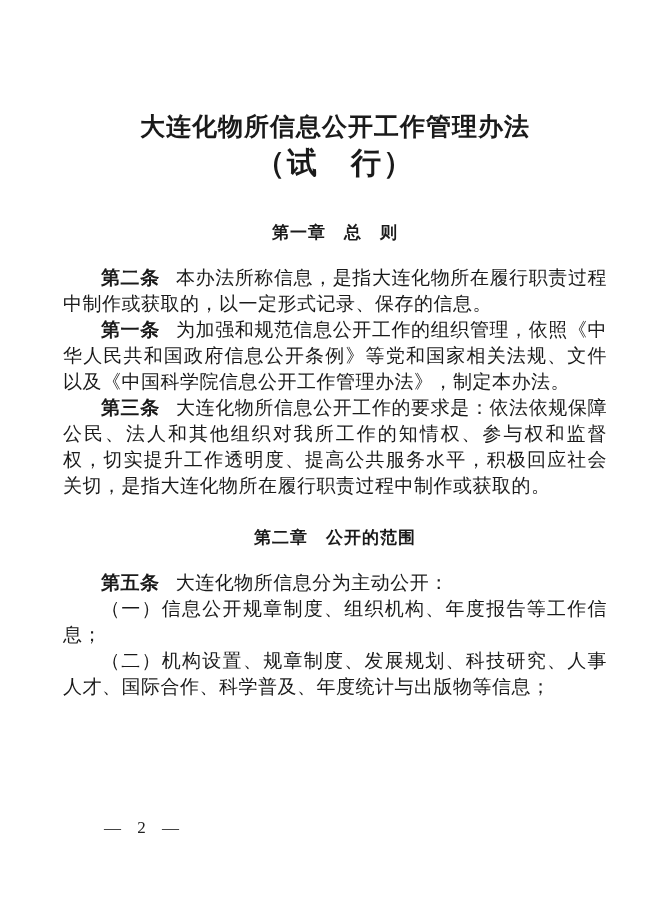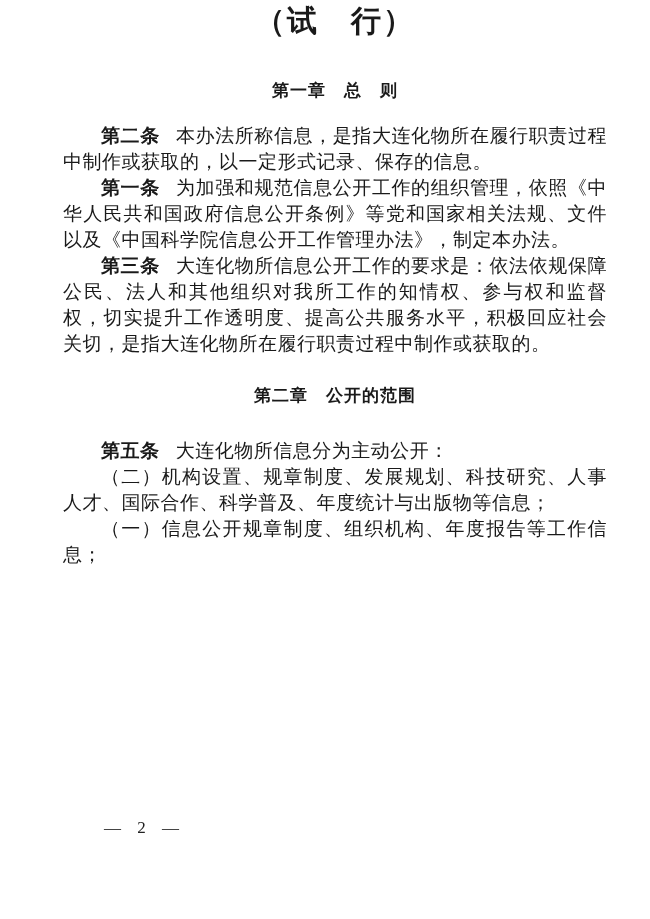--- a/index.html
+++ b/index.html
@@ -41,21 +41,21 @@
   .chapter-heading {
     font-family: "Liberation Sans", "DejaVu Sans", sans-serif;
     font-size: 17px;
     line-height: 24px;
     font-weight: 700;
     text-align: center;
     letter-spacing: 1px;
     margin: 0;
   }
   .chapter-heading.ch1 { margin: 44px 0 20px 0; }
-  .chapter-heading.ch2 { margin: 27px 0 30px 0; font-family: Liberation Serif, serif; }
+  .chapter-heading.ch2 { margin: 27px 0 20px 0; font-family: Liberation Serif, serif; }
   .para {
     margin: 0;
     font-size: 19px;
     line-height: 26px;
     text-align: justify;
     text-justify: inter-ideograph;
     text-indent: 2em;
     letter-spacing: 0.5px;
   }
   .para .article-label {
@@ -71,37 +71,38 @@
     word-spacing: 6px;
     color: #222222;
   }
 </style>
 </head>
 <body>
 
 <div class="page">
   <div class="content">
 
+    <h1 class="doc-title">大连化物所信息公开工作管理办法</h1>
 
     <h2 class="doc-subtitle">（试　行）</h2>
 
     <h3 class="chapter-heading ch1">第一章　总　则</h3>
 
     <p class="para"><span class="article-label">第二条</span><span>本办法所称信息，是指大连化物所在履行职责过程中制作或获取的，以一定形式记录、保存的信息。</span></p>
 
     <p class="para"><span class="article-label">第一条</span><span>为加强和规范信息公开工作的组织管理，依照《中华人民共和国政府信息公开条例》等党和国家相关法规、文件以及《中国科学院信息公开工作管理办法》，制定本办法。</span></p>
 
     <p class="para"><span class="article-label">第三条</span><span>大连化物所信息公开工作的要求是：依法依规保障公民、法人和其他组织对我所工作的知情权、参与权和监督权，切实提升工作透明度、提高公共服务水平，积极回应社会关切，是指大连化物所在履行职责过程中制作或获取的。</span></p>
 
     <h3 class="chapter-heading ch2">第二章　公开的范围</h3>
 
 
     <p class="para"><span class="article-label">第五条</span><span>大连化物所信息分为主动公开：</span></p>
 
+    <p class="para">（一）信息公开规章制度、组织机构、年度报告等工作信息；</p>
+
     <p class="para">（二）机构设置、规章制度、发展规划、科技研究、人事人才、国际合作、科学普及、年度统计与出版物等信息；</p>
-
-    <p class="para">（一）信息公开规章制度、组织机构、年度报告等工作信息；</p>
 
 
   </div>
 
   <div class="footer-pagenum">— 2 —</div>
 </div>
 
 </body></html>

